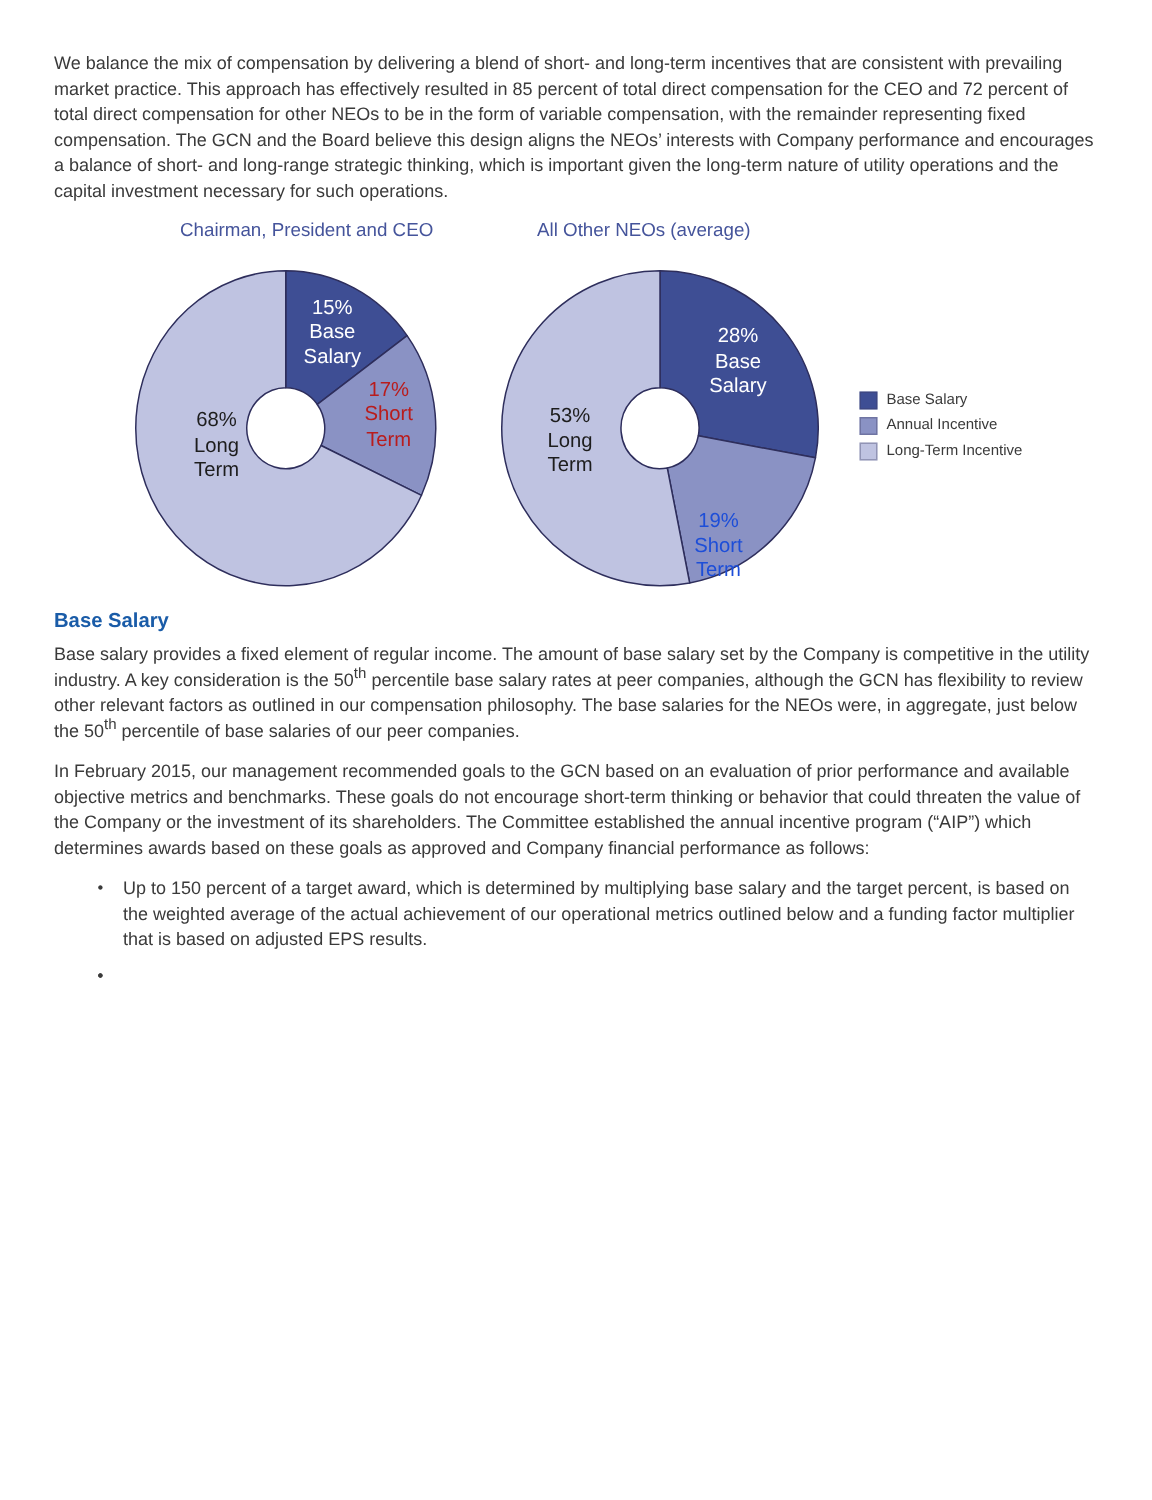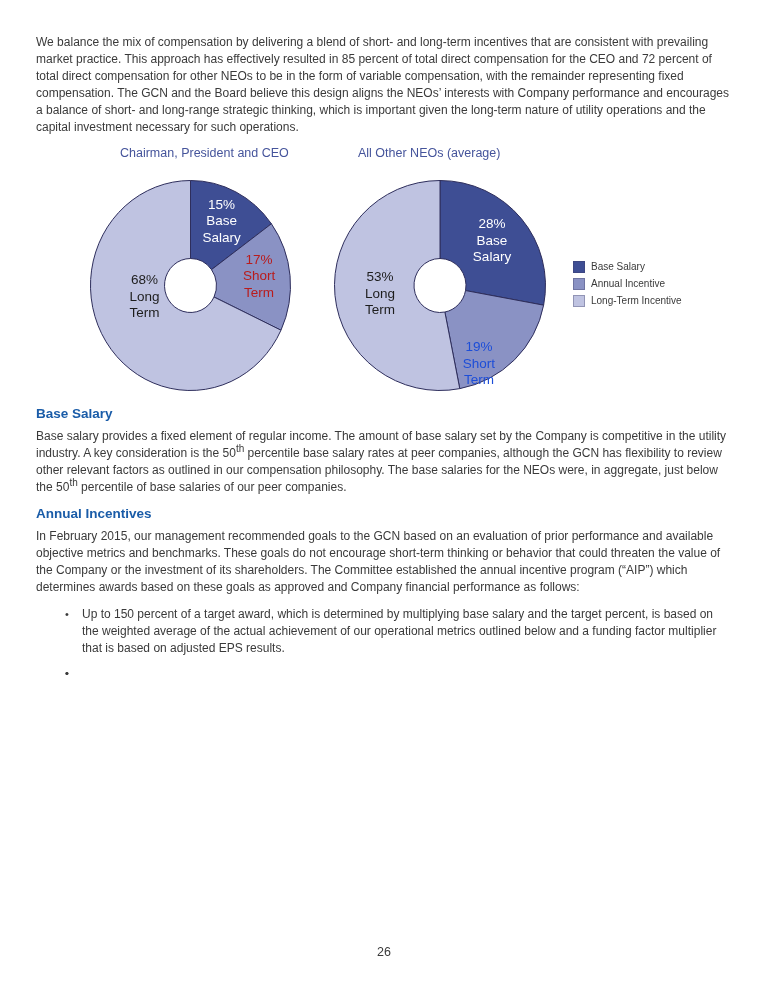--- a/index.html
+++ b/index.html
@@ -121,24 +121,22 @@
           <div class="legend-row">
             <span class="legend-swatch" style="background: rgb(191, 195, 225);"></span>
             <span class="legend-label">Long-Term Incentive</span>
           </div>
         </div>
     </div>
 
     <h2 class="section-heading" style="margin-top:8px;">Base Salary</h2>
     <p class="para">Base salary provides a fixed element of regular income. The amount of base salary set by the Company is competitive in the utility industry. A key consideration is the 50<sup class="th">th</sup> percentile base salary rates at peer companies, although the GCN has flexibility to review other relevant factors as outlined in our compensation philosophy. The base salaries for the NEOs were, in aggregate, just below the 50<sup class="th">th</sup> percentile of base salaries of our peer companies.</p>
 
-    <h2 class="section-heading" style="margin-top:8px;">Annual Incentives</h2>
     <p class="para">In February 2015, our management recommended goals to the GCN based on an evaluation of prior performance and available objective metrics and benchmarks. These goals do not encourage short-term thinking or behavior that could threaten the value of the Company or the investment of its shareholders. The Committee established the annual incentive program (“AIP”) which determines awards based on these goals as approved and Company financial performance as follows:</p>
 
     <ul class="bullets" id="bullet-list">
         <li><span class="bullet-glyph">•</span><span>Up to 150 percent of a target award, which is determined by multiplying base salary and the target percent, is based on the weighted average of the actual achievement of our operational metrics outlined below and a funding factor multiplier that is based on adjusted EPS results.</span></li>
         <li><span class="bullet-glyph">•</span></li>
         <li><span class="bullet-glyph">•</span></li>
       </ul>
   </div>
 
-  <div class="page-number">26</div>
 </div>
 
 </body></html>

